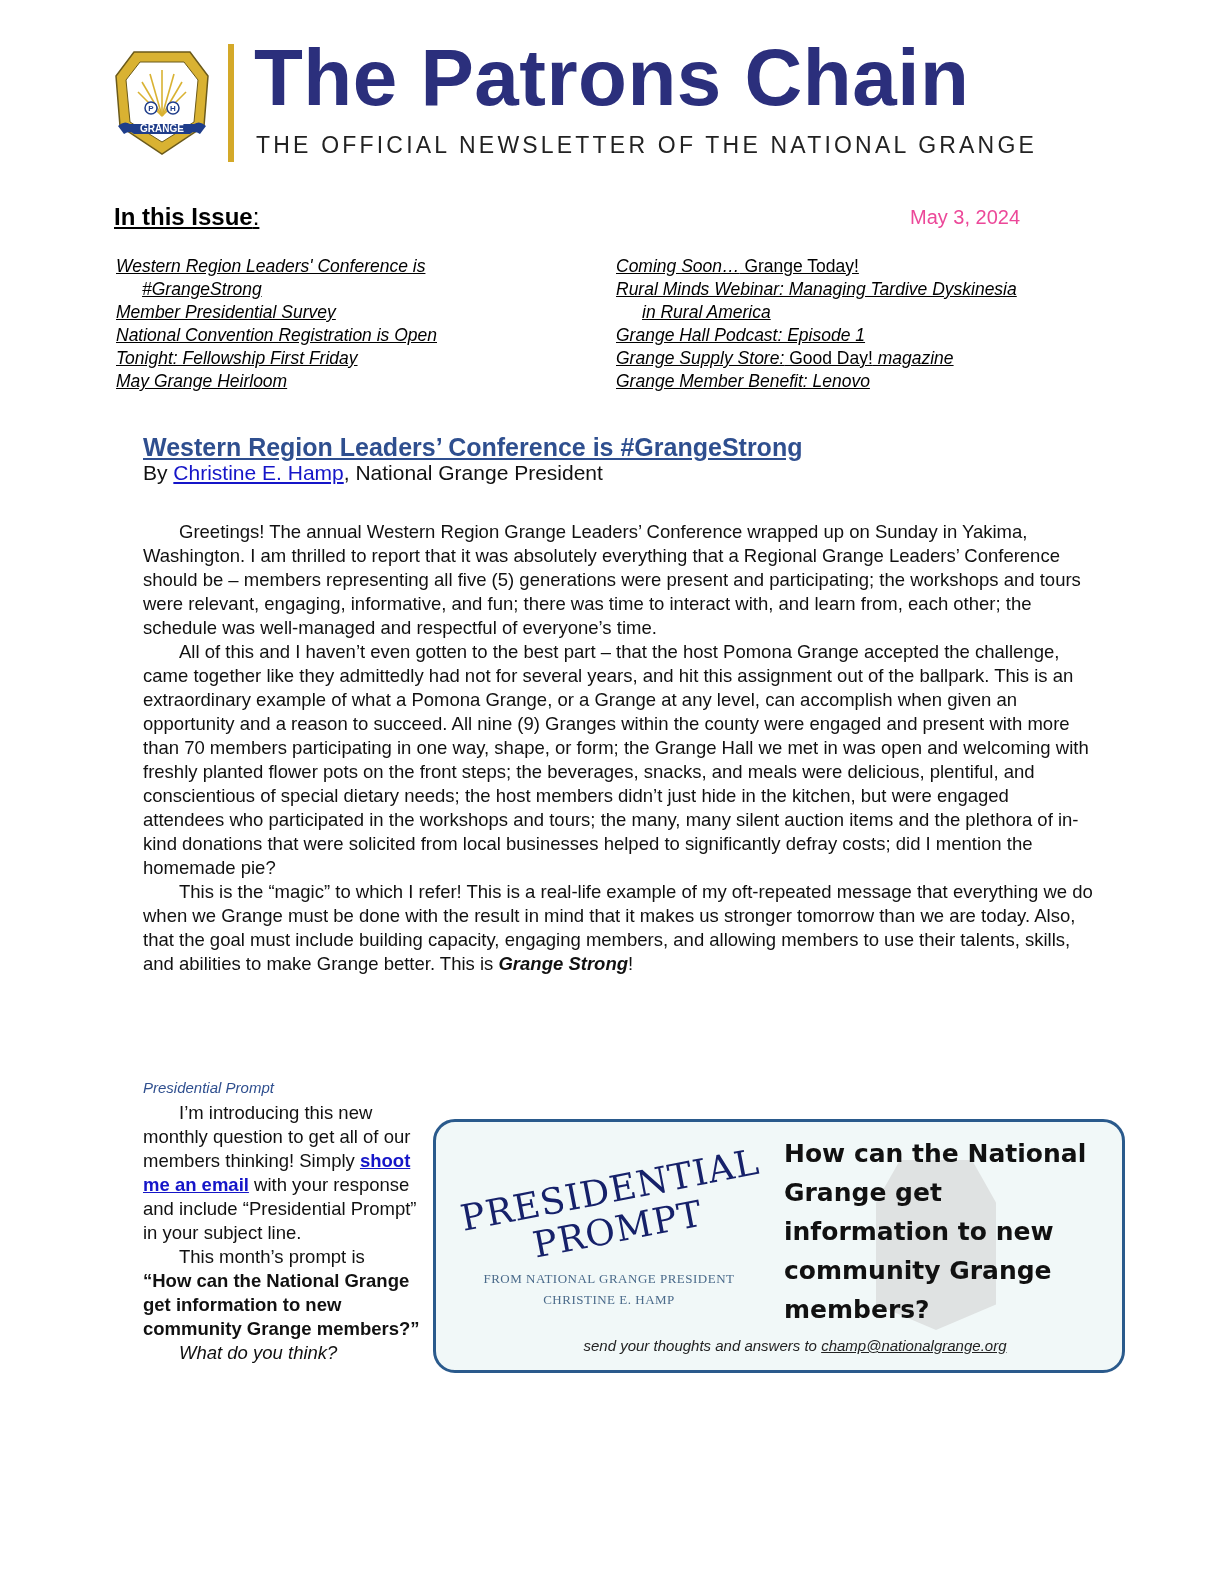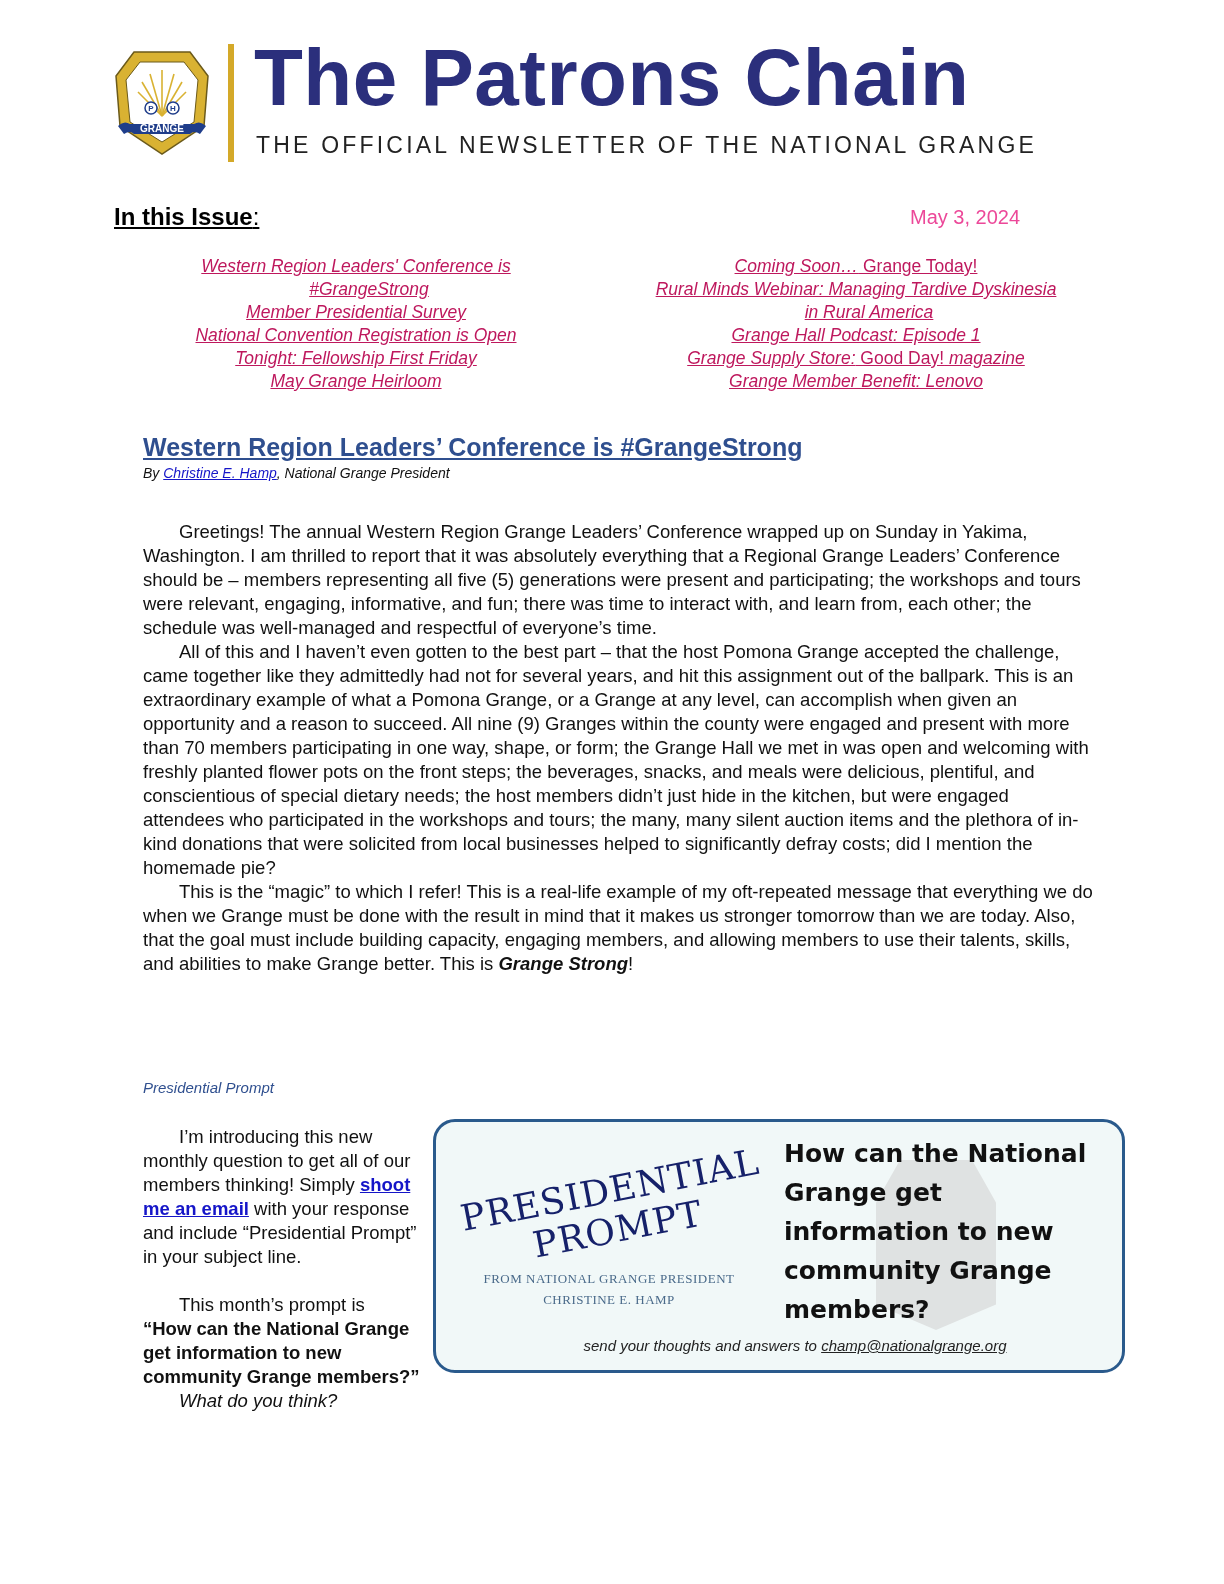--- a/index.html
+++ b/index.html
@@ -11,36 +11,36 @@
   .title { position: absolute; left: 142px; top: -6px; font-size: 80px; font-weight: bold; color: #2b2f7c; letter-spacing: 0.5px; white-space: nowrap; line-height: 1; }
   .subtitle { position: absolute; left: 144px; top: 88px; font-size: 23px; color: #222; letter-spacing: 3.2px; white-space: nowrap; }
 
   .toc-heading { position: absolute; left: 114px; top: 203px; font-size: 24px; font-weight: bold; text-decoration: underline; color: #000; }
   .toc-heading .colon { font-weight: normal; }
   .issue-date { position: absolute; left: 910px; top: 206px; font-size: 20px; color: #ec4899; }
 
   .toc-col { position: absolute; top: 255px; font-size: 17.5px; line-height: 23px; font-style: italic; }
   .toc-col.left { left: 116px; width: 480px; }
   .toc-col.right { left: 616px; width: 480px; }
-  .toc-link { display: block; color: #be185d; text-decoration: underline; text-align: center; }
+  .toc-link { display: block; color: #000000; text-decoration: underline; }
   .toc-link .cont { display: block; padding-left: 26px; }
   .toc-link .normal { font-style: normal; }
 
   .article { position: absolute; left: 143px; top: 432px; width: 950px; }
   .article-title { font-size: 25px; font-weight: bold; color: #2f4f8f; text-decoration: underline; line-height: 30px; }
-  .byline { font-size: 14px; font-style: italic; line-height: 22px; }
+  .byline { font-size: 21px; line-height: 22px; }
   .byline a { color: #1515c8; text-decoration: underline; }
 
   .body-text { position: absolute; left: 143px; top: 520px; width: 950px; font-size: 18.5px; line-height: 24px; color: #111; }
   .body-text p { text-indent: 36px; }
   .body-text .gs { font-weight: bold; font-style: italic; }
 
   .prompt-col { position: absolute; left: 143px; top: 1075px; width: 280px; font-size: 18.5px; line-height: 24px; color: #111; }
   .prompt-heading { font-size: 15px; font-style: italic; color: #2f4f8f; line-height: 26px; }
-  .prompt-col p.ind { text-indent: 36px; margin-top: 24px; }
+  .prompt-col p.ind { text-indent: 36px; }
   .prompt-col a { color: #1515c8; font-weight: bold; text-decoration: underline; }
   .prompt-col .q { font-weight: bold; }
   .prompt-col .think { font-style: italic; text-indent: 36px; }
 
   .promo { position: absolute; left: 433px; top: 1119px; width: 692px; height: 254px; border: 3px solid #2a5a8c; border-radius: 22px; background: #f1f8f8; overflow: hidden; }
   .promo-shield { position: absolute; left: 440px; top: 38px; width: 120px; height: 170px; background: #dfe2e2; clip-path: polygon(20% 0, 80% 0, 100% 25%, 100% 85%, 50% 100%, 0 85%, 0 25%); }
   .promo-title { position: absolute; left: 18px; top: 48px; width: 320px; text-align: center; transform: rotate(-11deg); font-family: "DejaVu Serif", serif; color: #16216a; font-size: 36px; line-height: 40px; letter-spacing: 1px; }
   .promo-from { position: absolute; left: 18px; top: 146px; width: 310px; text-align: center; font-family: "Liberation Serif", serif; color: #4a6a8a; font-size: 13px; letter-spacing: 0.5px; line-height: 21px; }
   .promo-question { position: absolute; left: 348px; top: 12px; width: 330px; text-align: left; font-family: "DejaVu Sans", sans-serif; font-weight: bold; font-size: 25px; line-height: 39px; color: #111; }
   .promo-footer { position: absolute; left: 16px; top: 215px; width: 686px; text-align: center; font-size: 15px; font-style: italic; color: #222; }

